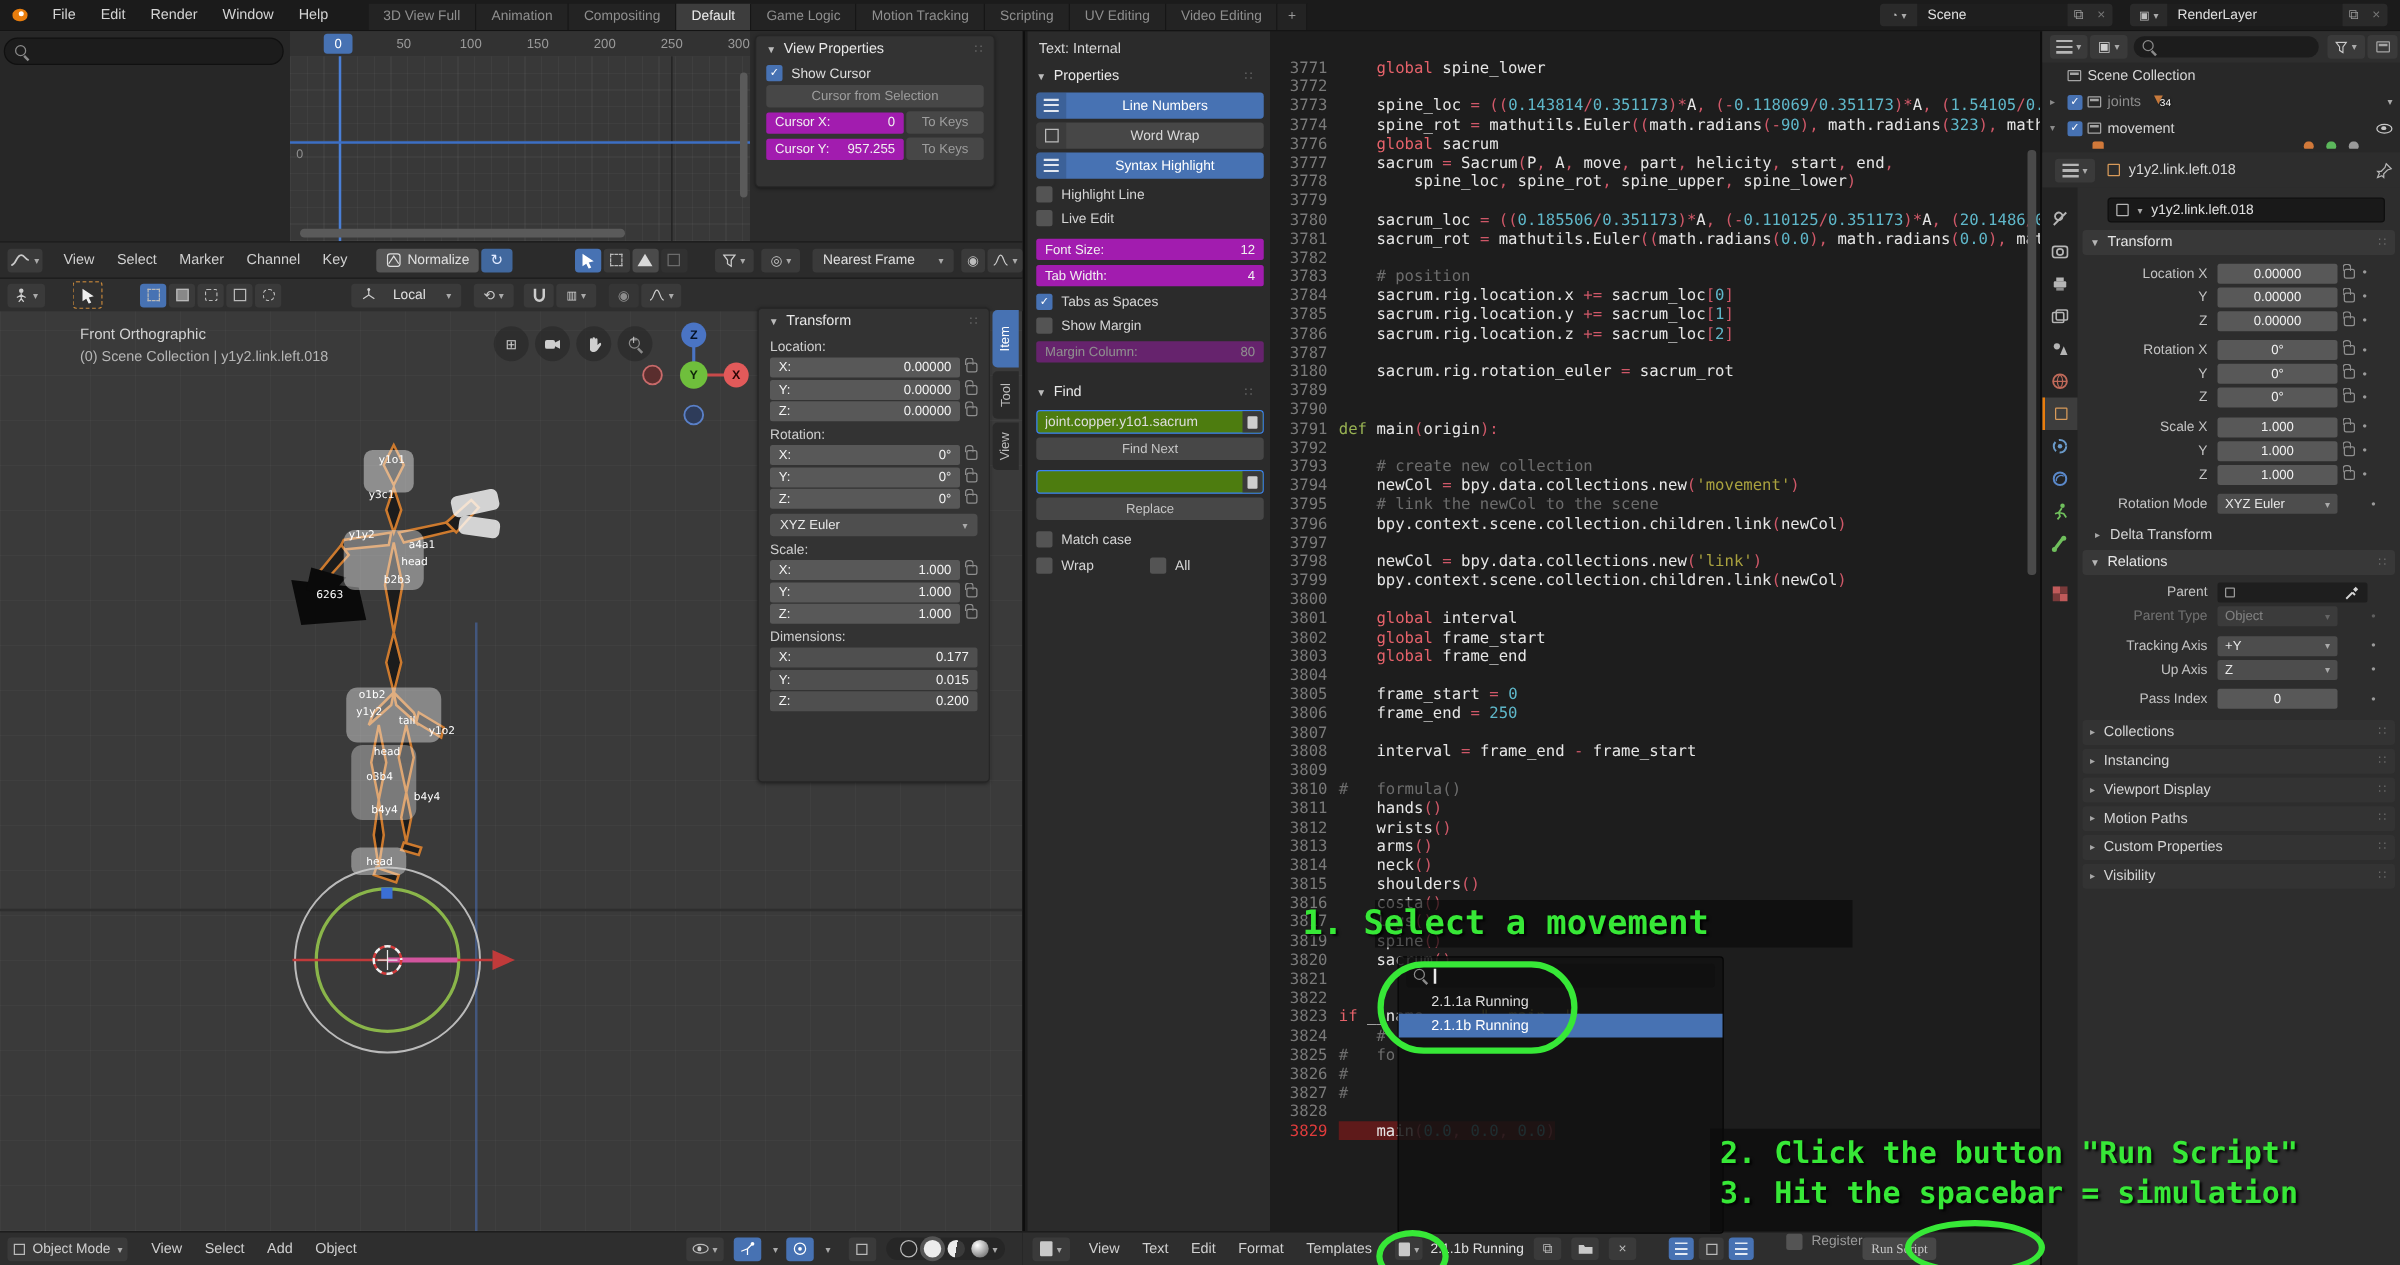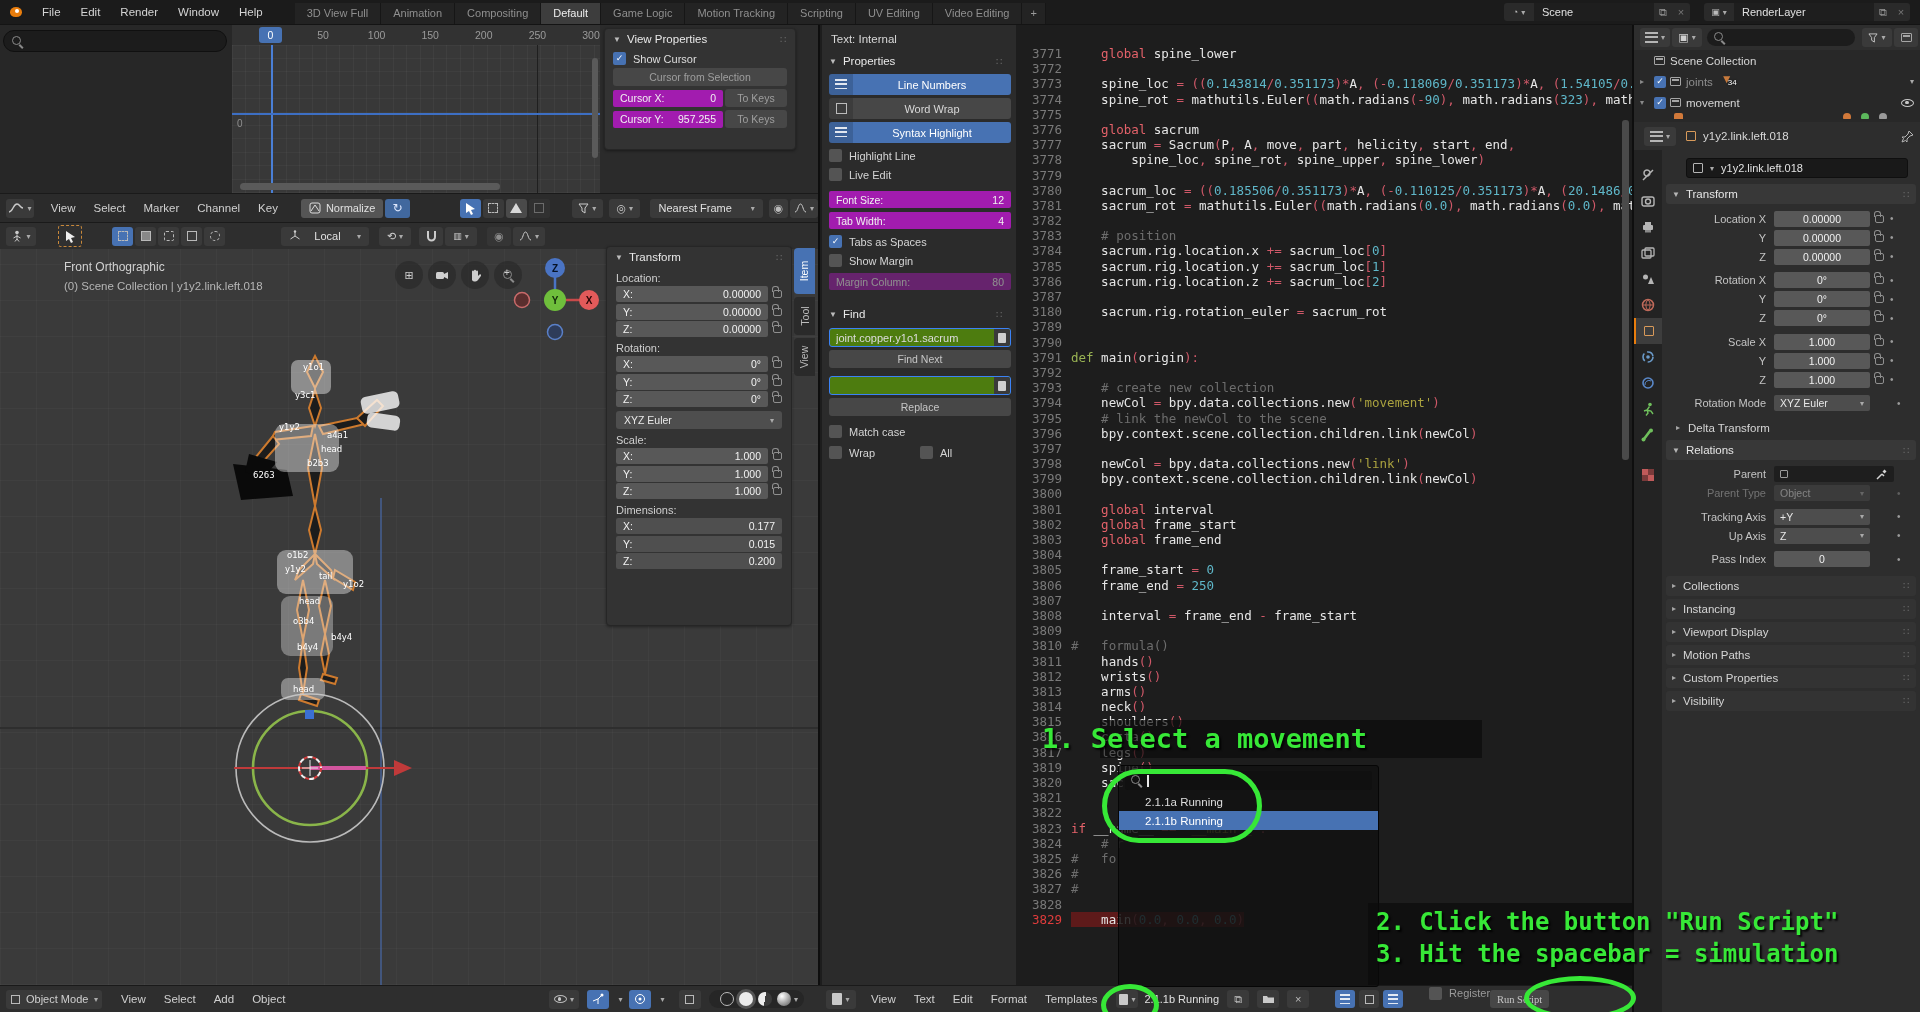--- a/index.html
+++ b/index.html
@@ -739,21 +739,20 @@
           <span>All</span>
         </div>
     </div>
   </div>
   <div id="code">
       <div id="code-lines">
         <div class="cline"><span class="lnum">3771</span><span class="ltext"><span class="pln">    </span><span class="kw">global</span><span class="pln"> </span><span class="pln">spine_lower</span></span></div>
         <div class="cline"><span class="lnum">3772</span><span class="ltext"></span></div>
         <div class="cline"><span class="lnum">3773</span><span class="ltext"><span class="pln">    </span><span class="pln">spine_loc</span><span class="pln"> </span><span class="op">=</span><span class="pln"> </span><span class="op">(</span><span class="op">(</span><span class="num">0.143814</span><span class="op">/</span><span class="num">0.351173</span><span class="op">)</span><span class="op">*</span><span class="pln">A</span><span class="op">,</span><span class="pln"> </span><span class="op">(</span><span class="op">-</span><span class="num">0.118069</span><span class="op">/</span><span class="num">0.351173</span><span class="op">)</span><span class="op">*</span><span class="pln">A</span><span class="op">,</span><span class="pln"> </span><span class="op">(</span><span class="num">1.54105</span><span class="op">/</span><span class="num">0.351173</span></span></div>
         <div class="cline"><span class="lnum">3774</span><span class="ltext"><span class="pln">    </span><span class="pln">spine_rot</span><span class="pln"> </span><span class="op">=</span><span class="pln"> </span><span class="pln">mathutils.Euler</span><span class="op">(</span><span class="op">(</span><span class="pln">math.radians</span><span class="op">(</span><span class="op">-</span><span class="num">90</span><span class="op">)</span><span class="op">,</span><span class="pln"> </span><span class="pln">math.radians</span><span class="op">(</span><span class="num">323</span><span class="op">)</span><span class="op">,</span><span class="pln"> </span><span class="pln">math.radians</span></span></div>
-        <div class="cline"><span class="lnum">3775</span><span class="ltext"></span></div>
         <div class="cline"><span class="lnum">3776</span><span class="ltext"><span class="pln">    </span><span class="kw">global</span><span class="pln"> </span><span class="pln">sacrum</span></span></div>
         <div class="cline"><span class="lnum">3777</span><span class="ltext"><span class="pln">    </span><span class="pln">sacrum</span><span class="pln"> </span><span class="op">=</span><span class="pln"> </span><span class="pln">Sacrum</span><span class="op">(</span><span class="pln">P</span><span class="op">,</span><span class="pln"> </span><span class="pln">A</span><span class="op">,</span><span class="pln"> </span><span class="pln">move</span><span class="op">,</span><span class="pln"> </span><span class="pln">part</span><span class="op">,</span><span class="pln"> </span><span class="pln">helicity</span><span class="op">,</span><span class="pln"> </span><span class="pln">start</span><span class="op">,</span><span class="pln"> </span><span class="pln">end</span><span class="op">,</span></span></div>
         <div class="cline"><span class="lnum">3778</span><span class="ltext"><span class="pln">        </span><span class="pln">spine_loc</span><span class="op">,</span><span class="pln"> </span><span class="pln">spine_rot</span><span class="op">,</span><span class="pln"> </span><span class="pln">spine_upper</span><span class="op">,</span><span class="pln"> </span><span class="pln">spine_lower</span><span class="op">)</span></span></div>
         <div class="cline"><span class="lnum">3779</span><span class="ltext"></span></div>
         <div class="cline"><span class="lnum">3780</span><span class="ltext"><span class="pln">    </span><span class="pln">sacrum_loc</span><span class="pln"> </span><span class="op">=</span><span class="pln"> </span><span class="op">(</span><span class="op">(</span><span class="num">0.185506</span><span class="op">/</span><span class="num">0.351173</span><span class="op">)</span><span class="op">*</span><span class="pln">A</span><span class="op">,</span><span class="pln"> </span><span class="op">(</span><span class="op">-</span><span class="num">0.110125</span><span class="op">/</span><span class="num">0.351173</span><span class="op">)</span><span class="op">*</span><span class="pln">A</span><span class="op">,</span><span class="pln"> </span><span class="op">(</span><span class="num">20.1486</span><span class="op">/</span><span class="num">0.351173</span></span></div>
         <div class="cline"><span class="lnum">3781</span><span class="ltext"><span class="pln">    </span><span class="pln">sacrum_rot</span><span class="pln"> </span><span class="op">=</span><span class="pln"> </span><span class="pln">mathutils.Euler</span><span class="op">(</span><span class="op">(</span><span class="pln">math.radians</span><span class="op">(</span><span class="num">0.0</span><span class="op">)</span><span class="op">,</span><span class="pln"> </span><span class="pln">math.radians</span><span class="op">(</span><span class="num">0.0</span><span class="op">)</span><span class="op">,</span><span class="pln"> </span><span class="pln">math.radians</span></span></div>
         <div class="cline"><span class="lnum">3782</span><span class="ltext"></span></div>
         <div class="cline"><span class="lnum">3783</span><span class="ltext"><span class="pln">    </span><span class="com"># position</span></span></div>
         <div class="cline"><span class="lnum">3784</span><span class="ltext"><span class="pln">    </span><span class="pln">sacrum.rig.location.x</span><span class="pln"> </span><span class="op">+</span><span class="op">=</span><span class="pln"> </span><span class="pln">sacrum_loc</span><span class="op">[</span><span class="num">0</span><span class="op">]</span></span></div>
         <div class="cline"><span class="lnum">3785</span><span class="ltext"><span class="pln">    </span><span class="pln">sacrum.rig.location.y</span><span class="pln"> </span><span class="op">+</span><span class="op">=</span><span class="pln"> </span><span class="pln">sacrum_loc</span><span class="op">[</span><span class="num">1</span><span class="op">]</span></span></div>

